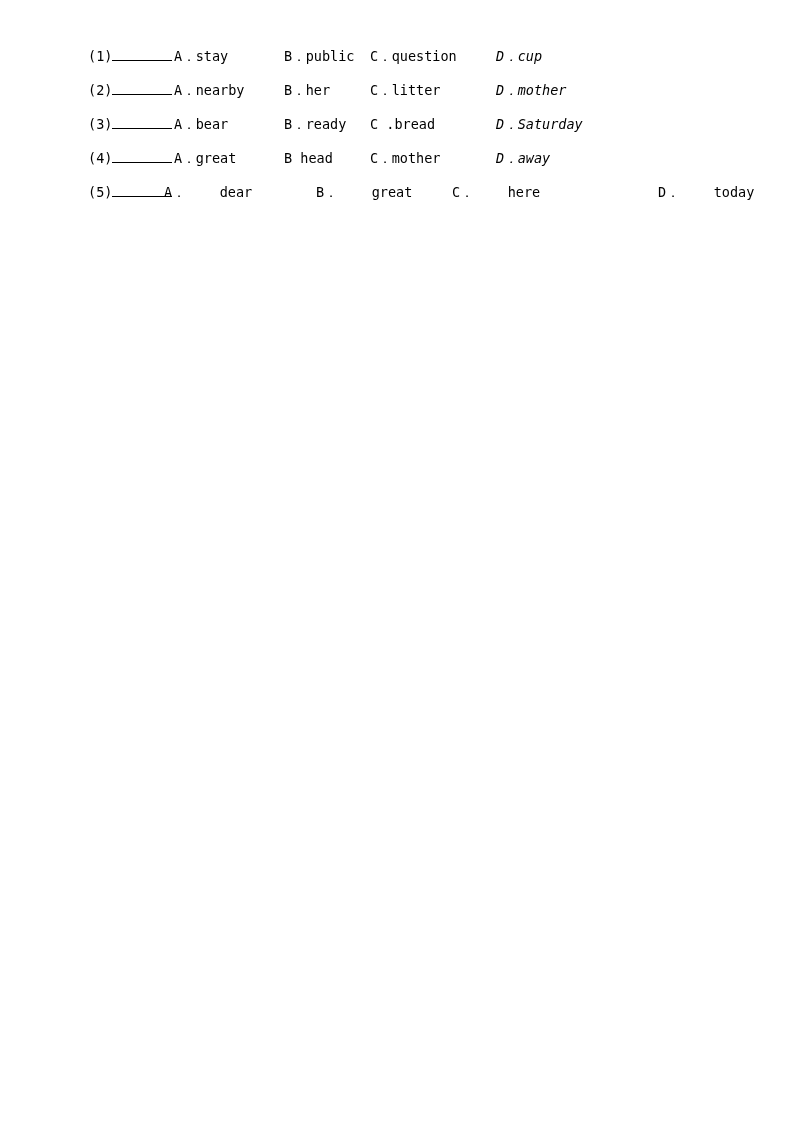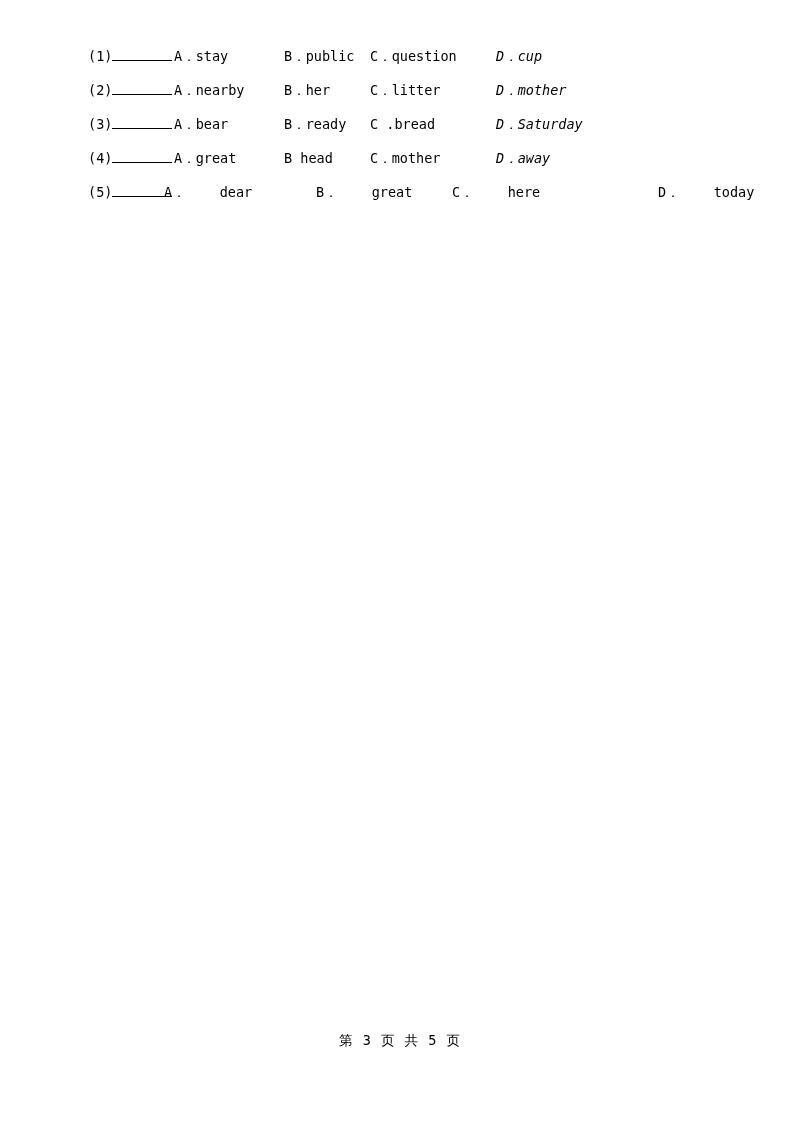--- a/index.html
+++ b/index.html
@@ -117,15 +117,14 @@
     <div class="qrow">
       <span class="qnum">(5)</span><span class="blank" style="width:60px"></span>
       <span class="opt w-a"><span class="optlabel">A．</span><span style="display:inline-block;width:34px"></span><span class="optword">dear</span></span>
       <span class="opt w-b"><span class="optlabel">B．</span><span style="display:inline-block;width:34px"></span><span class="optword">great</span></span>
       <span class="opt w-c"><span class="optlabel">C．</span><span style="display:inline-block;width:34px"></span><span class="optword">here</span></span>
       <span class="opt w-d"><span class="optlabel">D．</span><span style="display:inline-block;width:34px"></span><span class="optword">today</span></span>
     </div>
 
   </div>
 
-  <div class="footer">第 3 页 共 5 页</div>
 
 </div>
 
 </body></html>

